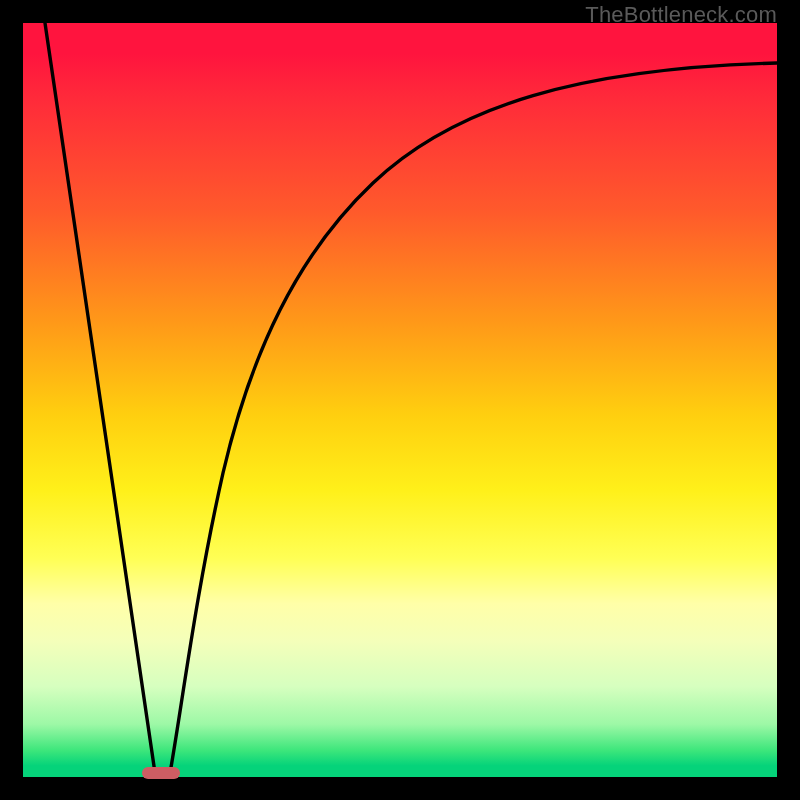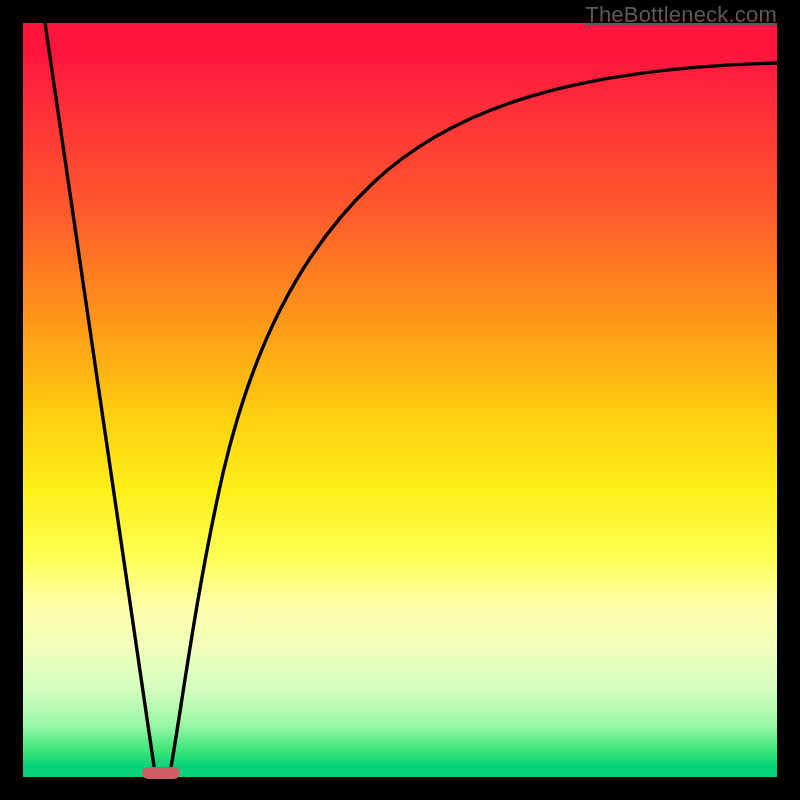--- a/index.html
+++ b/index.html
@@ -41,21 +41,20 @@
     );
   }
   .watermark {
     position: absolute;
     top: 2px;
     right: 23px;
     font-family: Arial, Helvetica, sans-serif;
     font-size: 22px;
     color: #5a5a5a;
     letter-spacing: 0.2px;
-    text-decoration: underline;
   }
   svg.curves {
     position: absolute;
     left: 0;
     top: 0;
     width: 754px;
     height: 754px;
     overflow: visible;
   }
   .marker {

